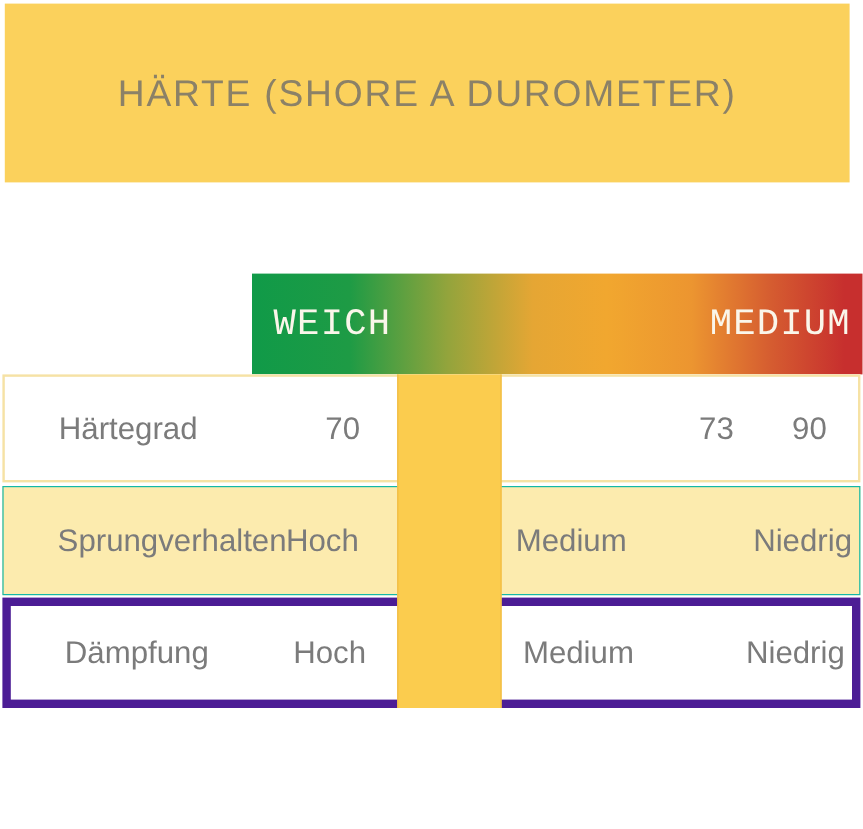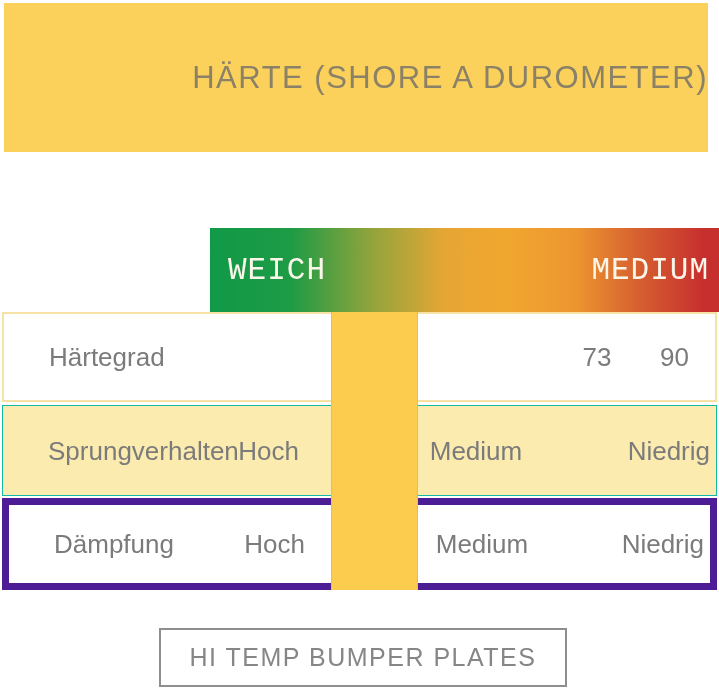--- a/index.html
+++ b/index.html
@@ -7,21 +7,21 @@
     position:relative;
     width:719px;height:691px;
     background:#ffffff;
     font-family:"Liberation Sans","DejaVu Sans",sans-serif;
     overflow:hidden;
   }
   
   .banner{
     position:absolute;left:4px;top:3px;width:704px;height:149px;
     background:#FBD15C;
-    display:flex;align-items:center;justify-content:flex-end;
+    display:flex;align-items:center;justify-content:center;
   }
   .title{
     color:#8B8167;font-size:31px;letter-spacing:1.5px;font-weight:400;
   }
   
   .scalebar{
     position:absolute;left:210px;top:228px;width:509px;height:84px;
     background:linear-gradient(90deg,
       #109A48 0%, #1E9B45 16%, #93A43C 32%, #E5A634 46%,
       #F1A72F 58%, #EC9530 72%, #D55C30 85%, #C72F2E 97%);
@@ -81,20 +81,21 @@
 
   <div class="scalebar">
     <span class="scale-label">WEICH</span>
     <span class="scale-label">MEDIUM</span>
   </div>
 
   <div class="hl-column"></div>
 
   <div class="row r1 nums">
     <span class="cell label">Härtegrad</span>
+    <span class="cell c1">70</span>
     <span class="cell c2">75</span>
     <span class="cell c4">73</span>
     <span class="cell c5">90</span>
   </div>
 
   <div class="row r2">
     <span class="cell label">Sprungverhalten</span>
     <span class="cell c1">Hoch</span>
     <span class="cell c2"></span>
     <span class="cell c3">Medium</span>
@@ -104,17 +105,14 @@
 
   <div class="row r3">
     <span class="cell label">Dämpfung</span>
     <span class="cell c1">Hoch</span>
     <span class="cell c2"></span>
     <span class="cell c3">Medium</span>
     <span class="cell c4"></span>
     <span class="cell c5">Niedrig</span>
   </div>
 
-  <div class="footer-box">
-    <span class="footer-label">HI TEMP BUMPER PLATES</span>
-  </div>
 
 </div>
 
 </body></html>

